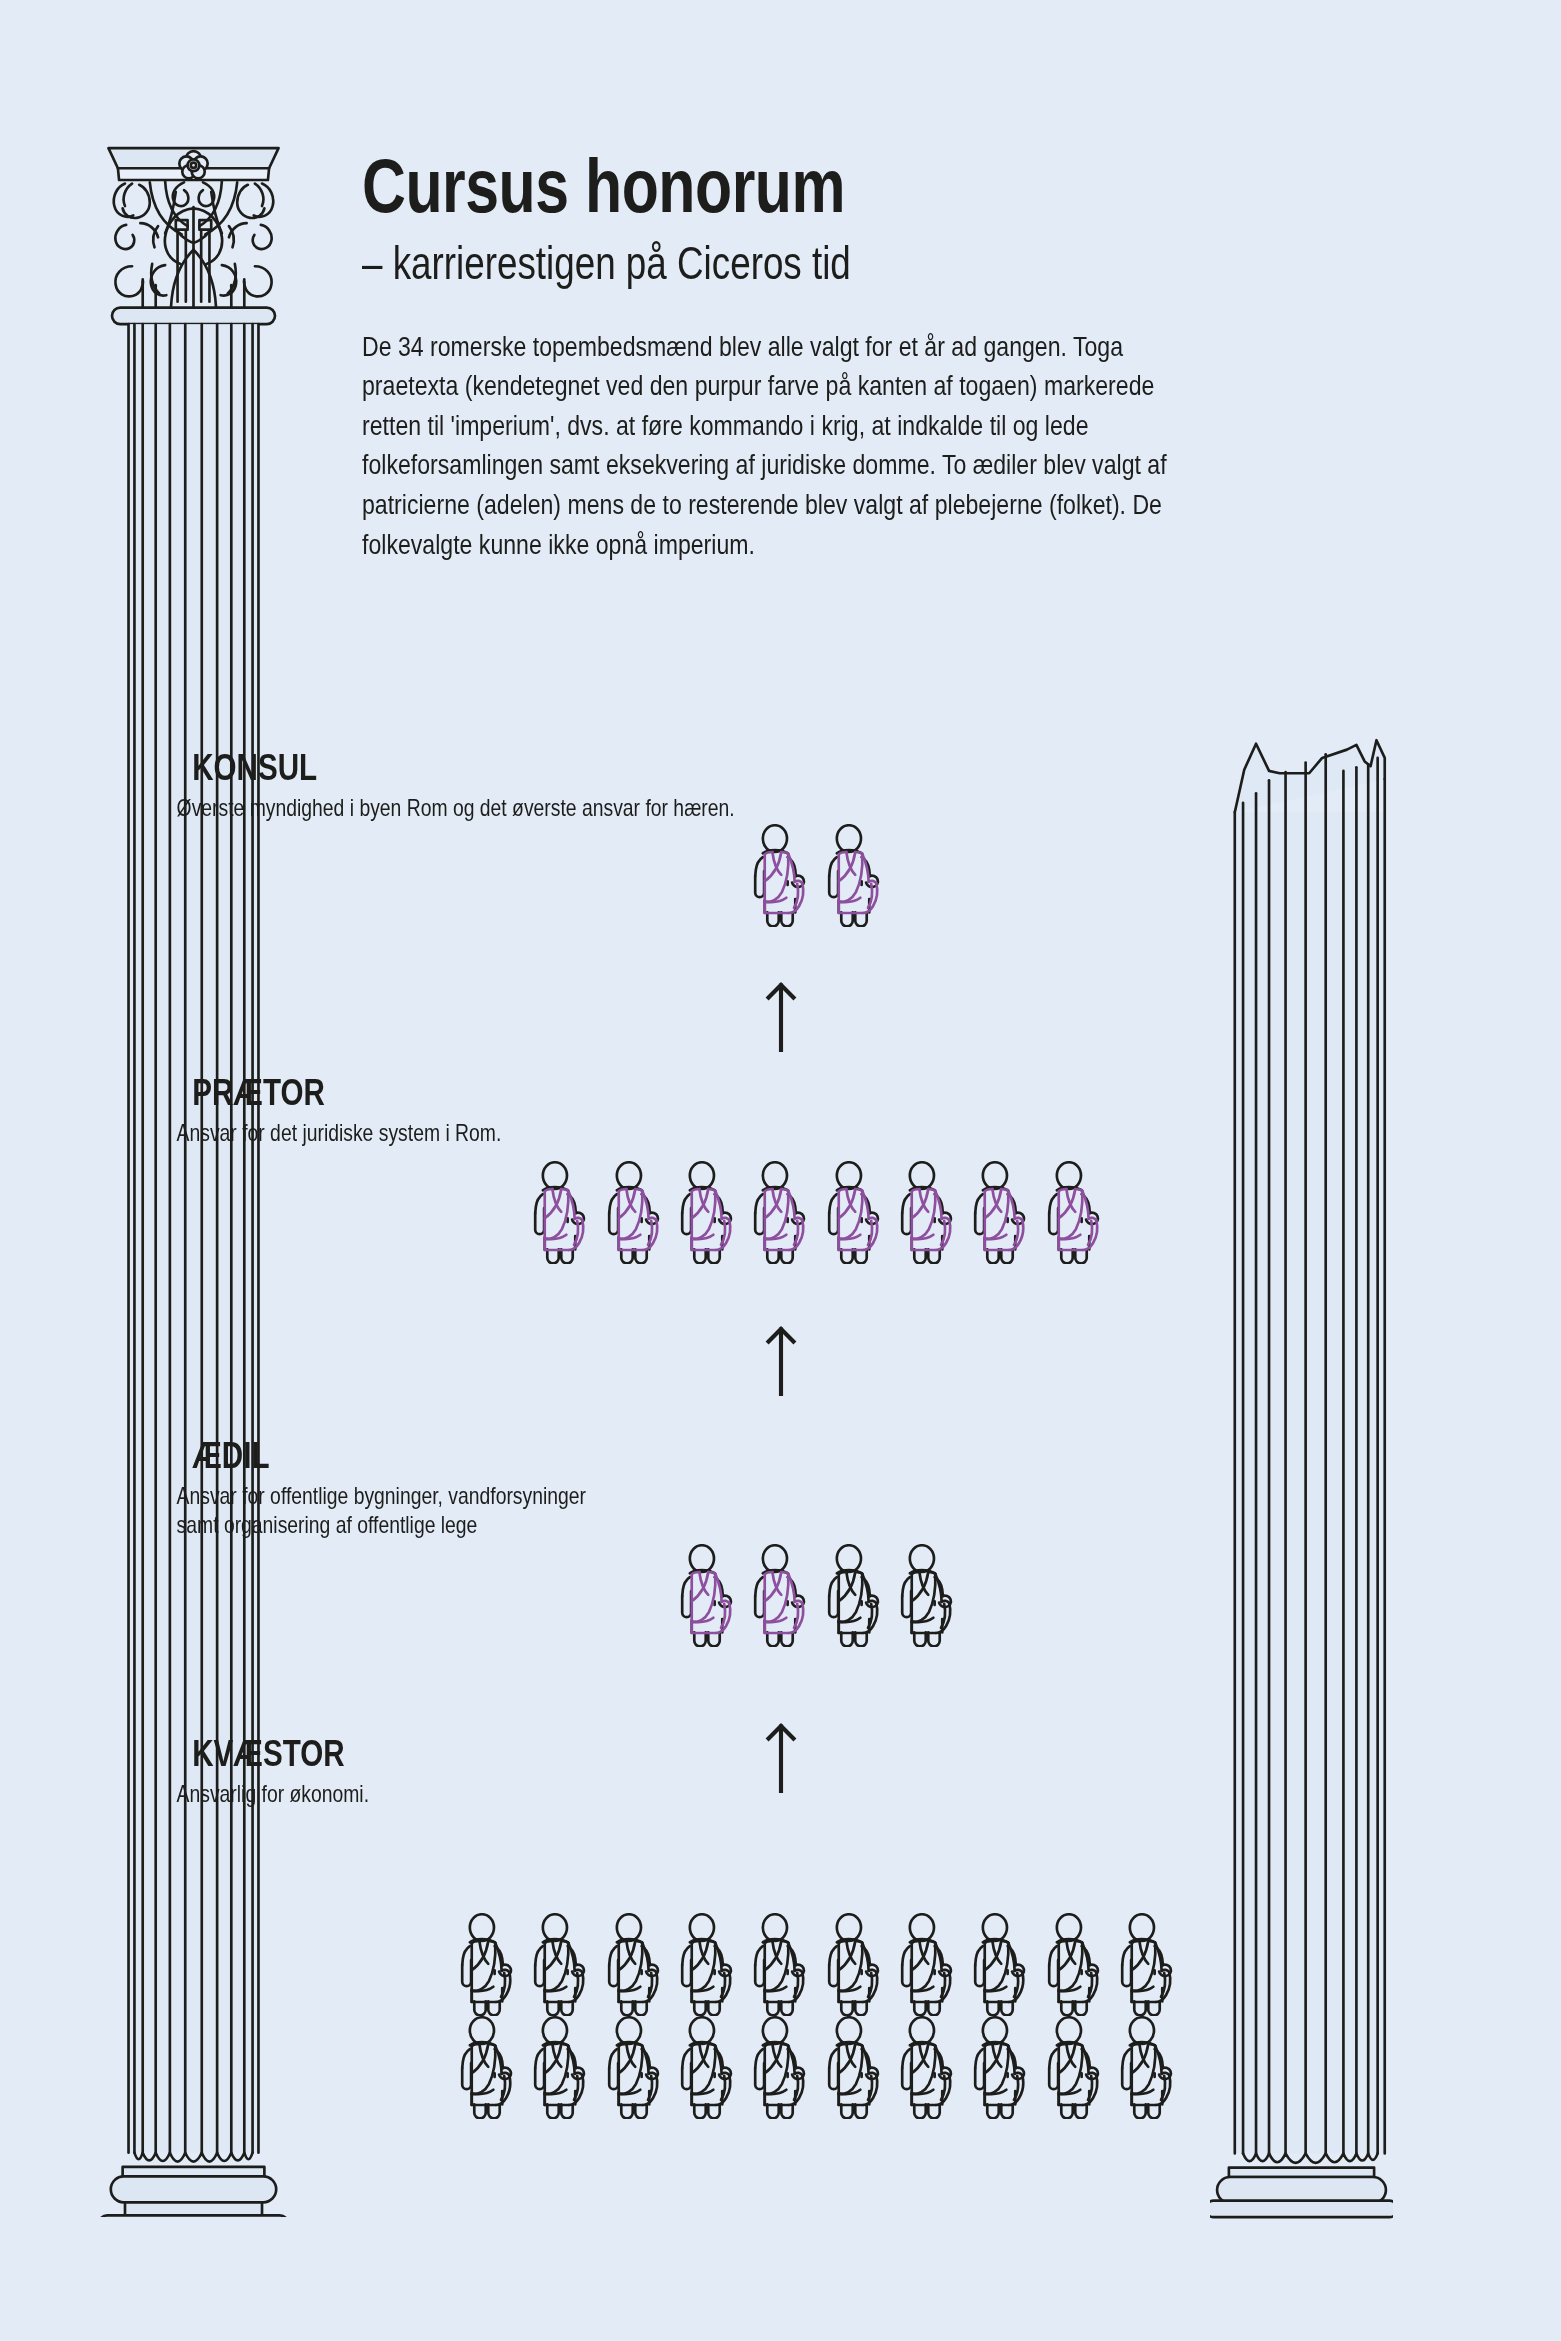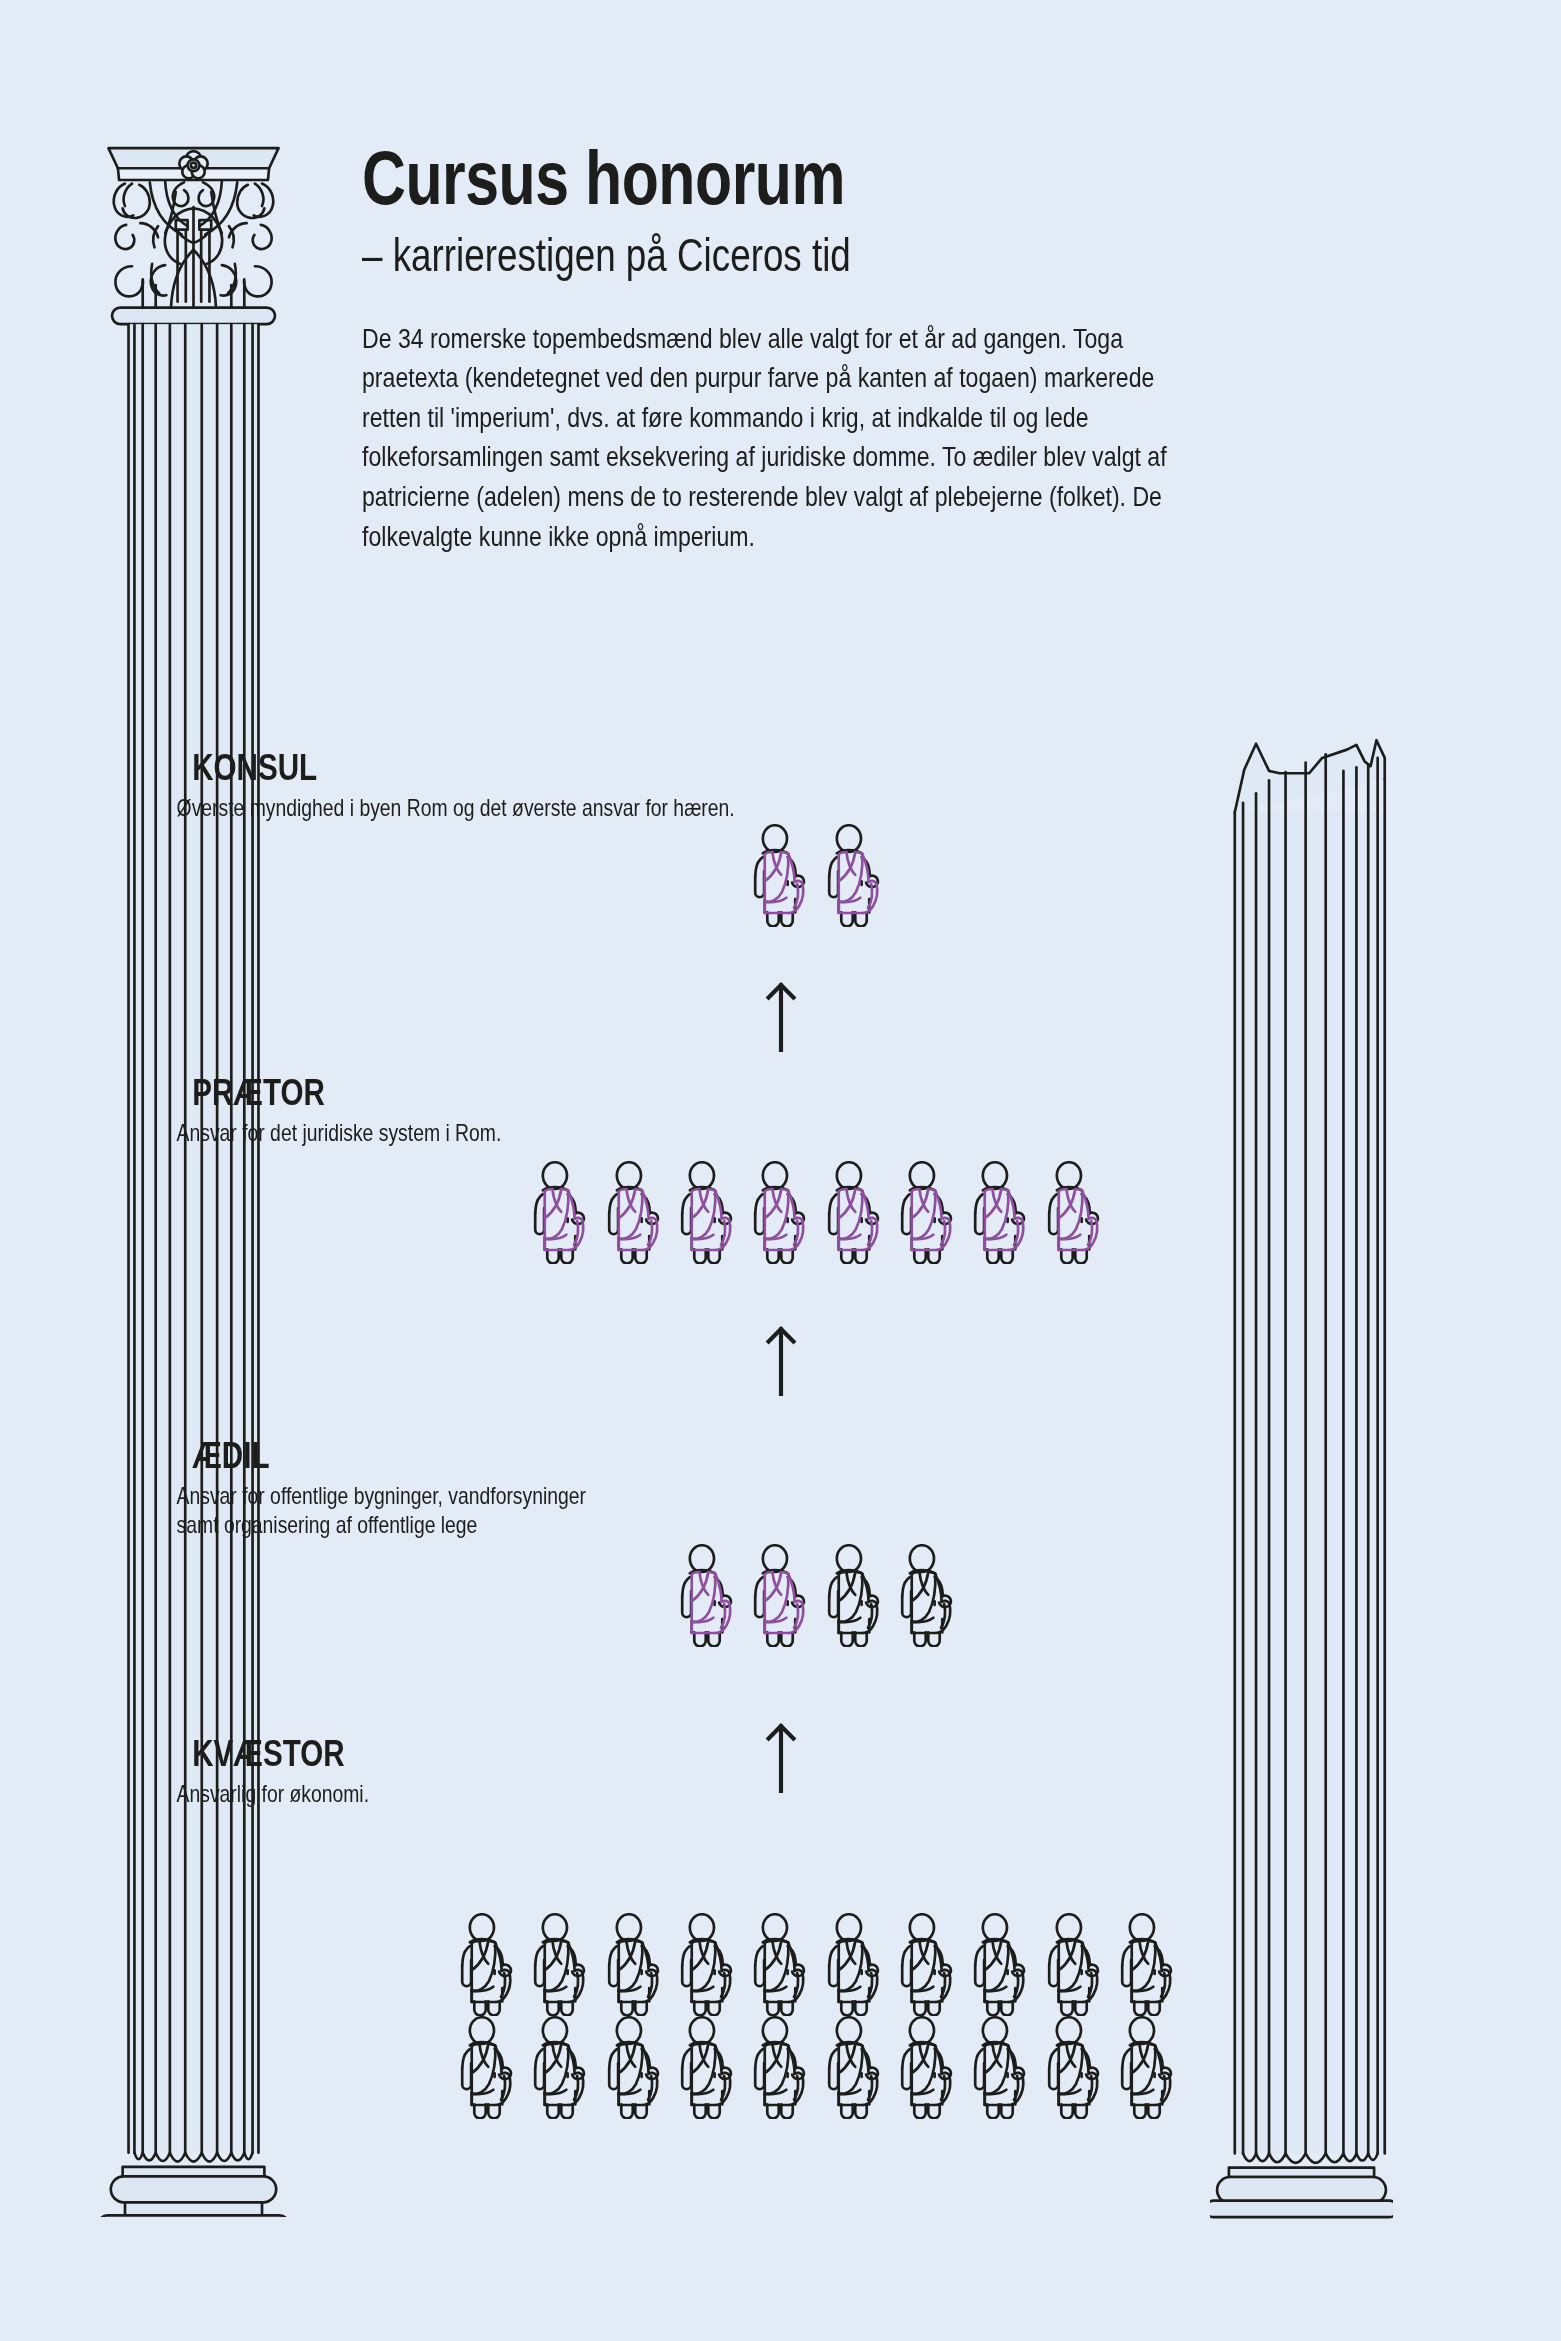--- a/index.html
+++ b/index.html
@@ -11,21 +11,21 @@
     overflow:hidden;
     position:relative;
   }
   .stage{position:absolute;inset:0;}
 
   
   .col{position:absolute;}
   .col svg{display:block;}
 
   
-  .header{position:absolute;left:362px;top:140px;width:1022px;}
+  .header{position:absolute;left:362px;top:148px;width:1022px;}
   .title{
     font-size:76px;font-weight:700;line-height:1.0;
     letter-spacing:-0.6px;
     transform:scaleX(.80);transform-origin:left center;
     white-space:nowrap;
     color:#1d1d1b;
   }
   .subtitle{
     font-size:46px;font-weight:400;line-height:1.05;
     margin-top:15.4px;

